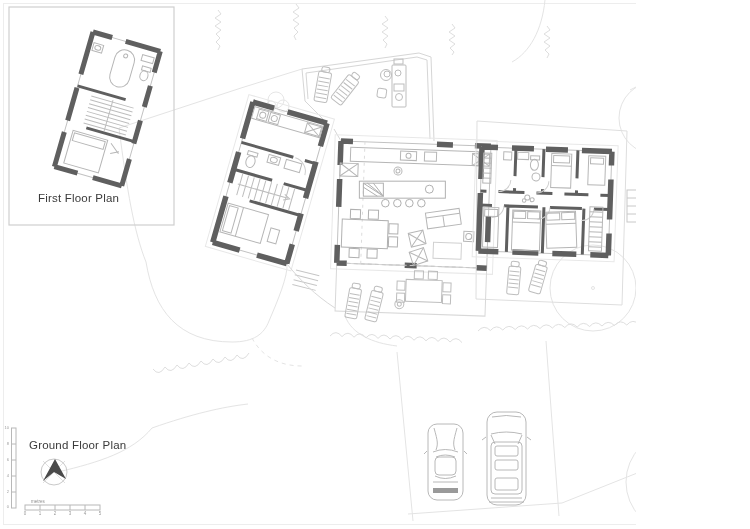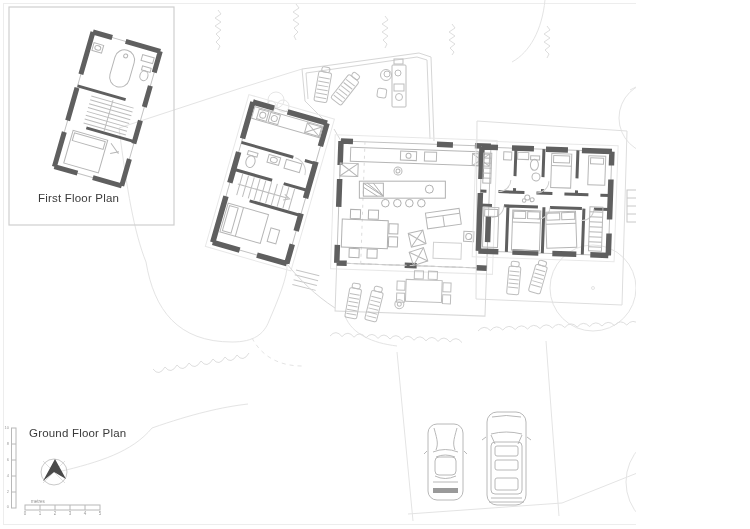--- a/index.html
+++ b/index.html
@@ -1,21 +1,21 @@
 <!DOCTYPE html>
 <html><head>
 <meta charset="utf-8">
 <style>
   html,body{margin:0;padding:0;background:#fff;}
   .sheet{position:relative;width:636px;height:529px;background:#ffffff;overflow:hidden;
          font-family:"Liberation Sans",sans-serif;color:#383838;}
   .sheet svg{position:absolute;left:0;top:0;}
   .lbl{position:absolute;white-space:nowrap;color:#3a3a3a;}
   .inset-label{left:38px;top:192px;font-size:11.5px;letter-spacing:.2px;}
-  .main-label{left:29px;top:427px;font-size:11.5px;letter-spacing:.2px;}
+  .main-label{left:29px;top:439px;font-size:11.5px;letter-spacing:.2px;}
   .metres{left:31px;top:499px;font-size:4.5px;color:#8f8f8f;}
   .htick{position:absolute;top:511px;width:8px;text-align:center;font-size:4.5px;color:#9a9a9a;}
   .ht0{left:21px}.ht1{left:36px}.ht2{left:51px}.ht3{left:66px}.ht4{left:81px}.ht5{left:96px}
   .vtick{position:absolute;left:0px;width:9px;text-align:right;font-size:4px;color:#9a9a9a;}
   .vt0{top:425px}.vt1{top:441px}.vt2{top:457px}.vt3{top:473px}.vt4{top:489px}.vt5{top:504px}
 </style>
 </head>
 <body>
 
 <div class="sheet">

